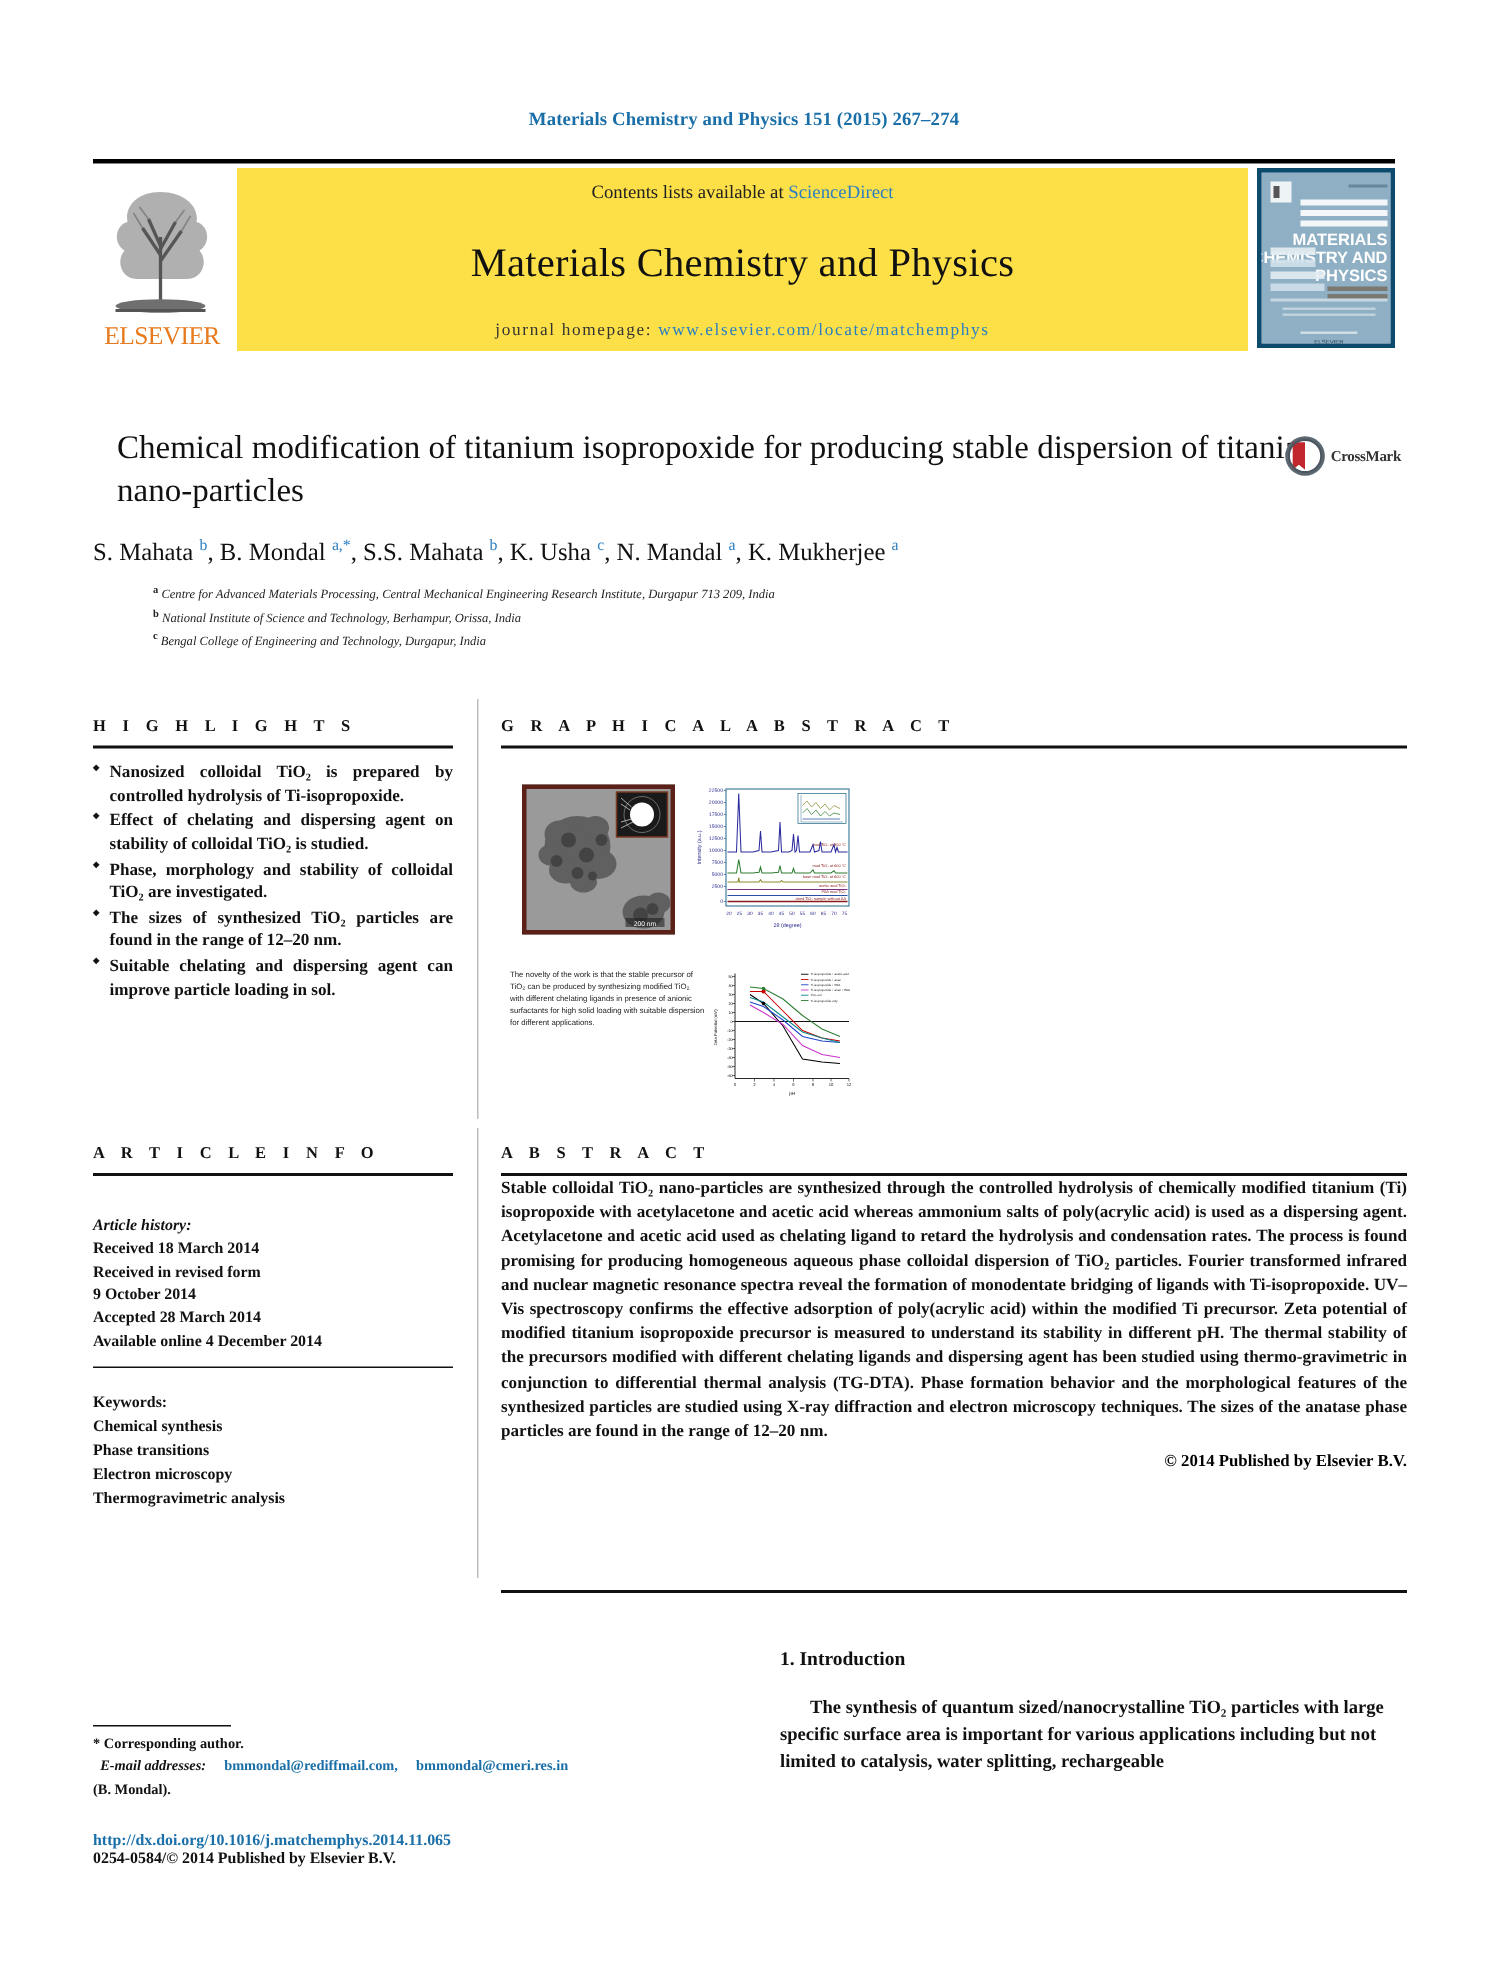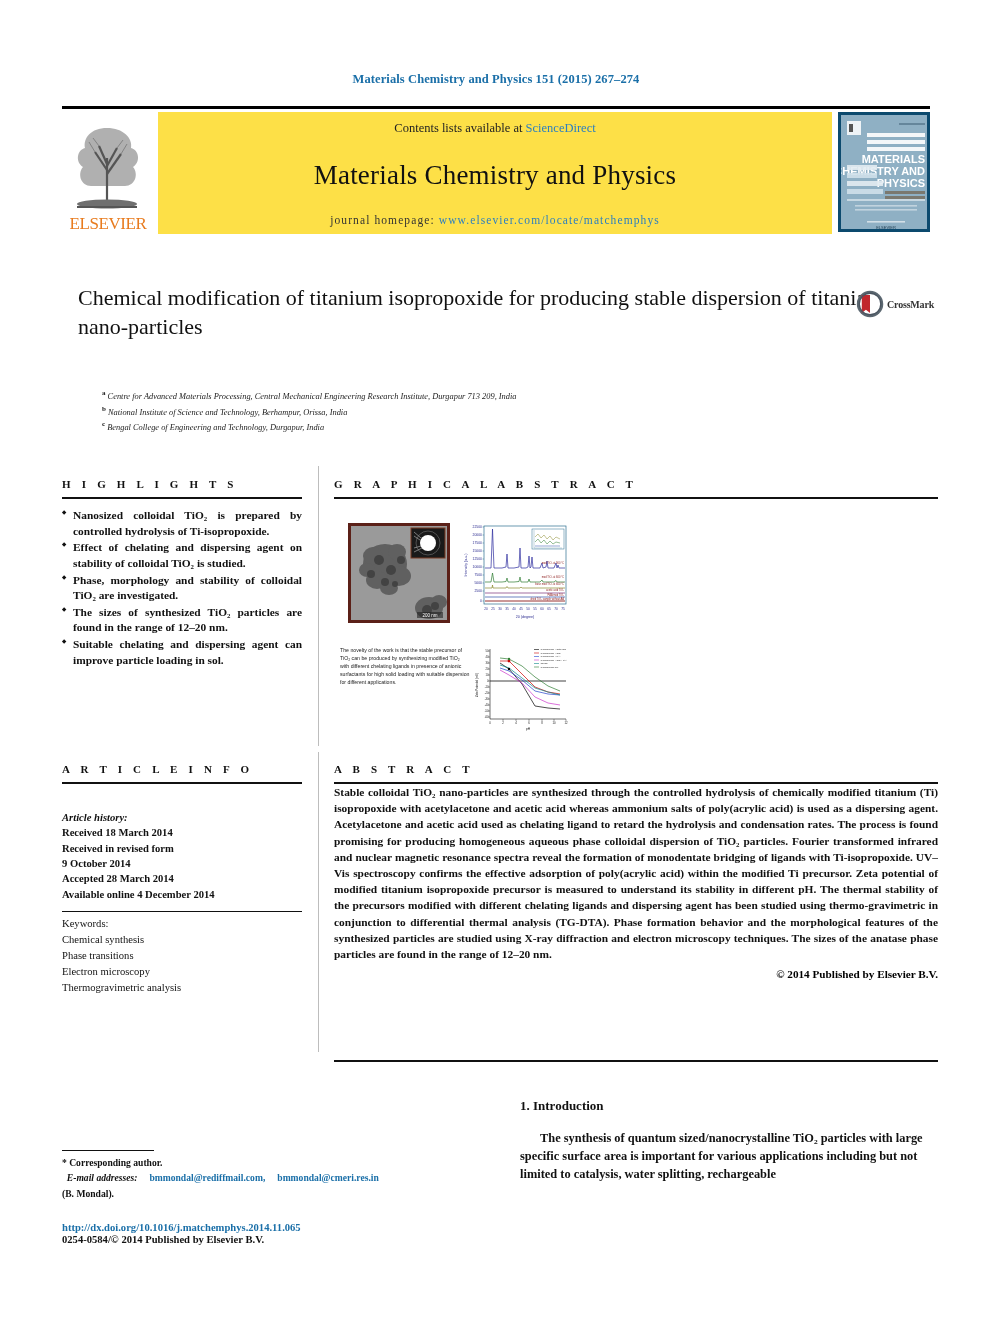--- a/index.html
+++ b/index.html
@@ -127,21 +127,21 @@
   }
   .zeta-chart {
     position:absolute; left:138px; top:128px; width:100px; height:90px;
   }
 
   
   .artinfo { position:absolute; left:62px; top:763px; width:240px; }
   .ai-block { margin-top:26px; font-size:10.6px; line-height:1.45; font-weight:bold; color:#111; }
   .ai-block .ital { font-style:italic; }
   .ai-rule { height:1px; background:#111; margin:9px 0 0 0; }
-  .kw-block { margin-top:4px; font-size:10.6px; line-height:1.5; font-weight:normal; color:#111; }
+  .kw-block { margin-top:16px; font-size:10.6px; line-height:1.5; font-weight:bold; color:#111; }
 
   
   .abstract { position:absolute; left:334px; top:763px; width:604px; }
   .abs-text {
     font-size:11.4px; line-height:1.42;
     text-align:justify; font-weight:bold; color:#111;
   }
   .abs-copy { margin-top:6px; text-align:right; font-size:11.2px; font-weight:bold; }
 
   
@@ -241,20 +241,21 @@
     <svg width="34" height="34" viewBox="0 0 34 34">
       <circle cx="17" cy="17" r="16" fill="#5b6770"></circle>
       <circle cx="17" cy="17" r="13" fill="#ffffff"></circle>
       <path d="M7 6 h10 v22 l-5 -4 l-5 4 Z" fill="#c1272d"></path>
       <path d="M17 6 a13 13 0 0 1 0 22 Z" fill="#ffffff"></path>
       <circle cx="17" cy="17" r="13" fill="none" stroke="#4a5560" stroke-width="1.6"></circle>
     </svg>
     <span class="cm-word">CrossMark</span>
   </div>
 
+  <div class="authors">S. Mahata <sup>b</sup>, B. Mondal <sup>a,</sup><sup>*</sup>, S.S. Mahata <sup>b</sup>, K. Usha <sup>c</sup>, N. Mandal <sup>a</sup>, K. Mukherjee <sup>a</sup></div>
 
   <div class="affils">
     <div><sup>a</sup> <span>Centre for Advanced Materials Processing, Central Mechanical Engineering Research Institute, Durgapur 713 209, India</span></div>
     <div><sup>b</sup> <span>National Institute of Science and Technology, Berhampur, Orissa, India</span></div>
     <div><sup>c</sup> <span>Bengal College of Engineering and Technology, Durgapur, India</span></div>
   </div>
 
   <div class="vrule" style="left:318px; top:466px; height:280px;"></div>
   <div class="vrule" style="left:318px; top:752px; height:300px;"></div>
   <div class="vrule" style="left:938px; top:466px; height:0;"></div>

